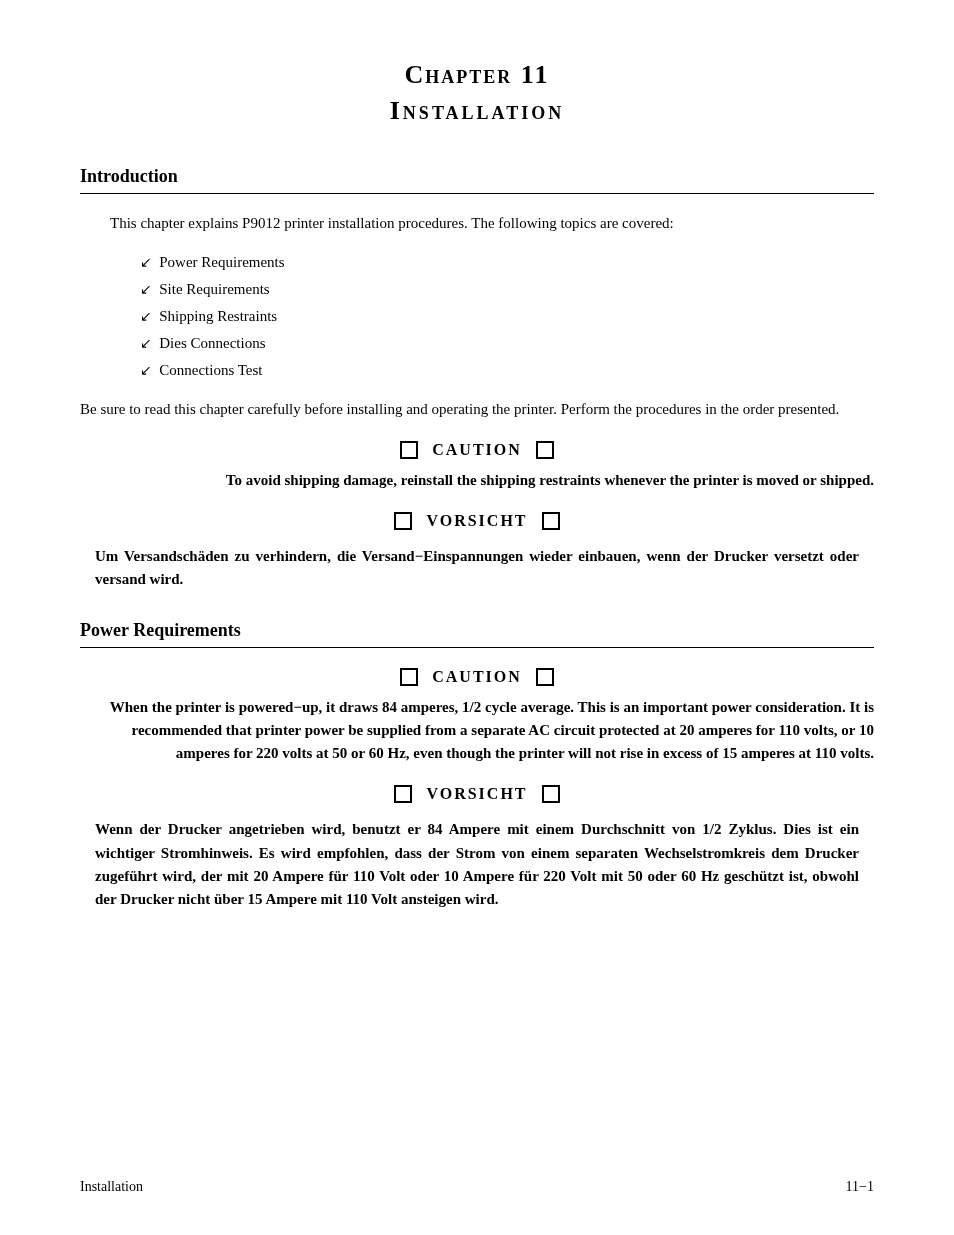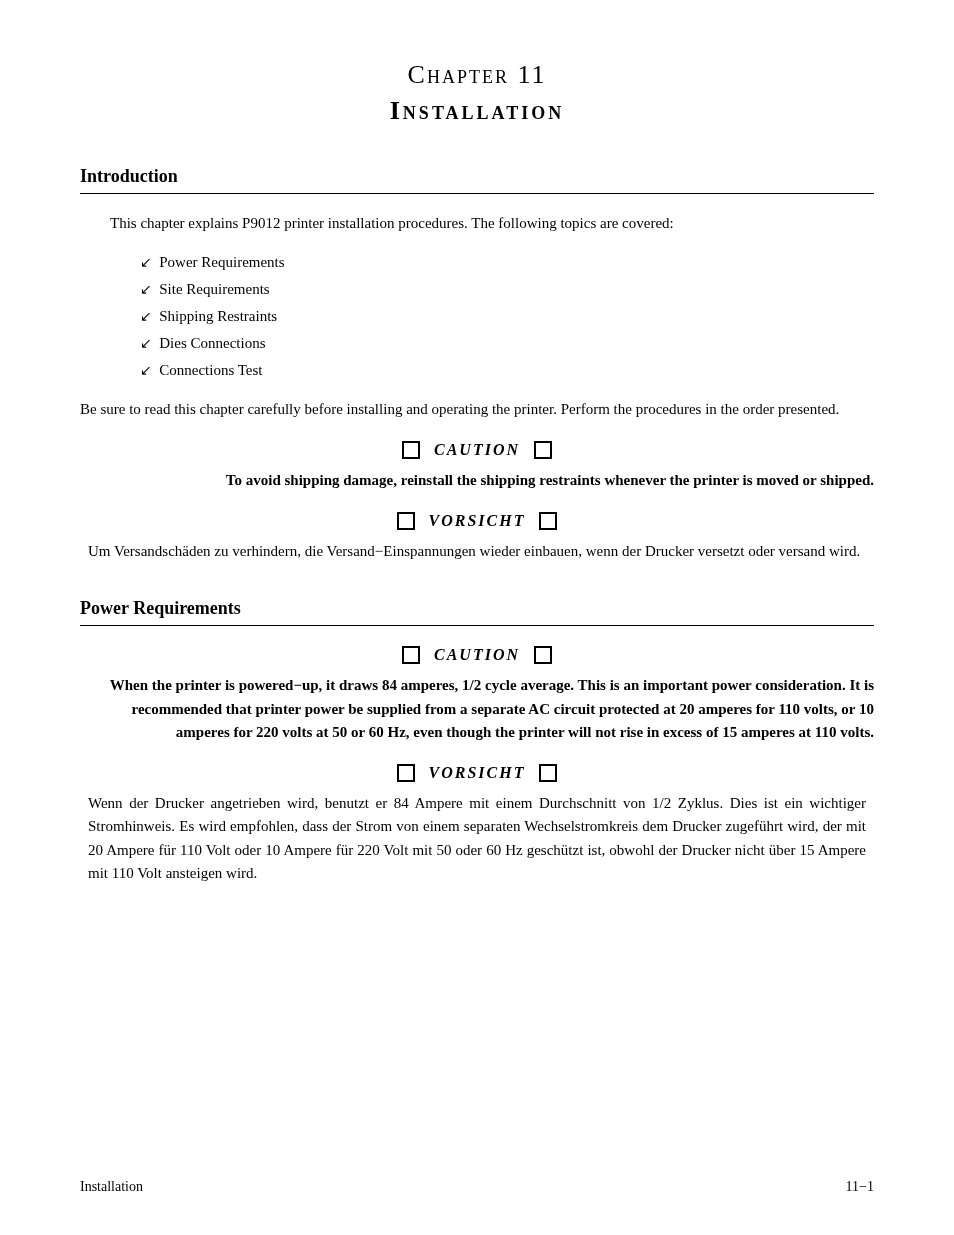--- a/index.html
+++ b/index.html
@@ -25,38 +25,38 @@
       position: relative;
     }
 
     .chapter-header {
       text-align: center;
       margin-bottom: 40px;
     }
 
     .chapter-title {
       font-size: 26px;
-      font-weight: normal;
+      font-weight: bold;
       font-variant: small-caps;
       letter-spacing: 2px;
       margin-bottom: 6px;
     }
 
     .chapter-subtitle {
       font-size: 26px;
       font-weight: bold;
       font-variant: small-caps;
       letter-spacing: 3px;
     }
 
     .section-heading {
       font-size: 18px;
       font-weight: bold;
       margin-bottom: 6px;
-      margin-top: 35px;
+      margin-top: 28px;
     }
 
     .section-divider {
       border: none;
       border-top: 1px solid #000;
       margin-bottom: 18px;
     }
 
     .intro-text {
       margin: 8px 30px 14px 30px;
@@ -83,21 +83,20 @@
     .caution-block {
       margin: 20px 0 20px 0;
     }
 
     .caution-header {
       display: flex;
       align-items: center;
       justify-content: center;
       gap: 14px;
       margin-bottom: 10px;
-      font-style: italic;
     }
 
     .caution-box {
       width: 18px;
       height: 18px;
       border: 2px solid #000;
       display: inline-block;
       flex-shrink: 0;
     }
 
@@ -108,24 +107,24 @@
     }
 
     .caution-text {
       font-weight: bold;
       line-height: 1.55;
       text-align: right;
       margin: 0 0 0 0;
     }
 
     .caution-text-german {
-      font-weight: normal;
+      font-weight: bold;
       line-height: 1.55;
       text-align: justify;
-      margin: 8px;
+      margin: 15px;
     }
 
     .footer {
       position: absolute;
       bottom: 40px;
       left: 80px;
       right: 80px;
       display: flex;
       justify-content: space-between;
       font-size: 14px;

